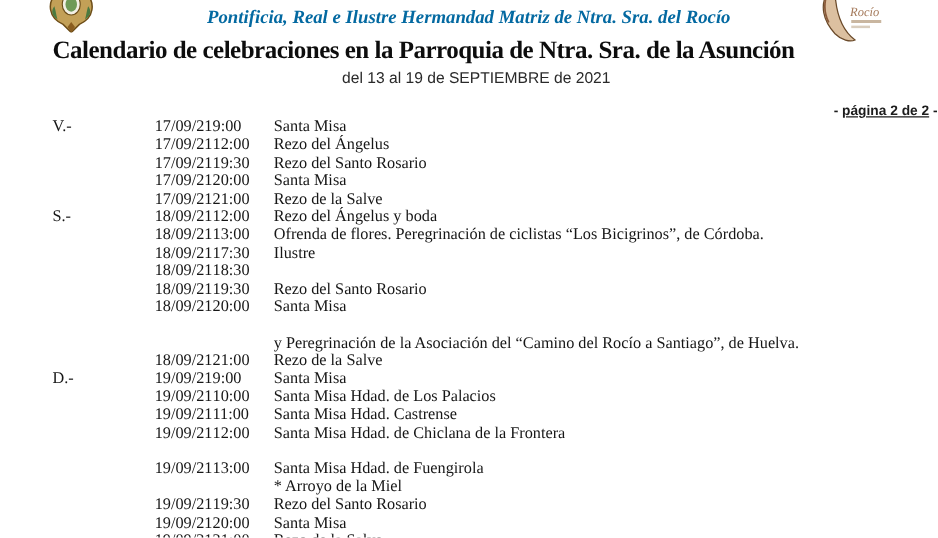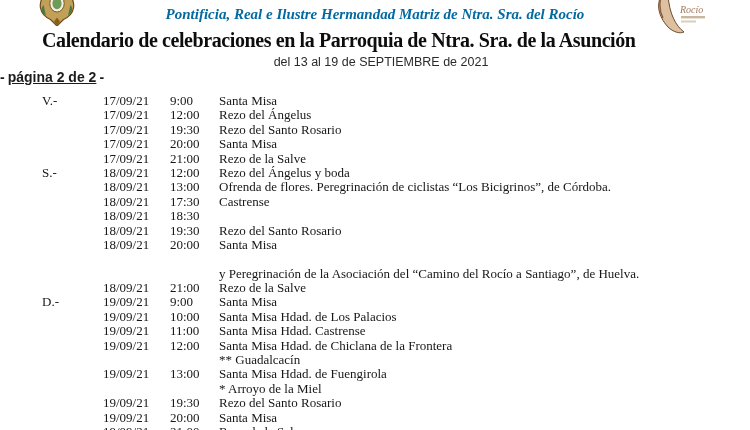--- a/index.html
+++ b/index.html
@@ -20,36 +20,36 @@
     font-size:20px; font-weight:bold; letter-spacing:-0.4px; color:#0d0d0d;
     white-space:nowrap;
     margin-left:42px;
   }
   .subtitle {
     position:absolute; top:55px; left:12px; right:0; text-align:center;
     font-family:"Liberation Sans", sans-serif; font-size:12.5px; color:#2a2a2a;
     white-space:nowrap;
   }
   .pageline {
-    position:absolute; top:69px; left:0; right:0; text-align:left;
-    font-family:"Liberation Sans", sans-serif; font-size:14px; font-weight:bold; color:#1c1c1c;
+    position:absolute; top:83px; left:0; right:0; text-align:right;
+    font-family:"Liberation Sans", sans-serif; font-size:11px; font-weight:bold; color:#1c1c1c;
   }
   .pageline .ul { text-decoration:underline; margin:0 3px; }
 
   .crest { position:absolute; left:36px; top:0; width:42px; height:26px; }
   .rocio { position:absolute; left:646px; top:0; width:72px; height:36px; }
 
   .rows { position:absolute; top:94px; left:0; right:0; }
   .row {
     display:grid; grid-template-columns:61px 67px 45px 1fr;
     padding-left:42px; height:14.4px; line-height:14.4px;
     font-size:13px; white-space:nowrap;
   }
   .day-cell  { text-align:left; }
-  .date-cell { text-align:left; }
+  .date-cell { text-align:right; }
   .time-cell { }
   .event-cell{ padding-left:4px; }
 </style>
 </head>
 <body>
 
 <div class="page">
 
   <svg class="crest" viewBox="0 0 42 26" aria-hidden="true">
     <path d="M21 -8 C9 -8 3 -1 4.5 8 C5.5 14 10 17.5 14.5 19.5 L21 26 L27.5 19.5 C32 17.5 36.5 14 37.5 8 C39 -1 33 -8 21 -8 Z" fill="#c3a057" stroke="#6d4d18" stroke-width="1.2"></path>
@@ -114,21 +114,21 @@
       <div class="row">
         <span class="day-cell"></span>
         <span class="date-cell">18/09/21</span>
         <span class="time-cell">13:00</span>
         <span class="event-cell">Ofrenda de flores. Peregrinación de ciclistas “Los Bicigrinos”, de Córdoba.</span>
       </div>
       <div class="row">
         <span class="day-cell"></span>
         <span class="date-cell">18/09/21</span>
         <span class="time-cell">17:30</span>
-        <span class="event-cell">Castrense</span>
+        <span class="event-cell">Ilustre</span>
       </div>
       <div class="row">
         <span class="day-cell"></span>
         <span class="date-cell">18/09/21</span>
         <span class="time-cell">18:30</span>
       </div>
       <div class="row">
         <span class="day-cell"></span>
         <span class="date-cell">18/09/21</span>
         <span class="time-cell">19:30</span>
@@ -178,21 +178,20 @@
       <div class="row">
         <span class="day-cell"></span>
         <span class="date-cell">19/09/21</span>
         <span class="time-cell">12:00</span>
         <span class="event-cell">Santa Misa Hdad. de Chiclana de la Frontera</span>
       </div>
       <div class="row">
         <span class="day-cell"></span>
         <span class="date-cell"></span>
         <span class="time-cell"></span>
-        <span class="event-cell">** Guadalcacín</span>
       </div>
       <div class="row">
         <span class="day-cell"></span>
         <span class="date-cell">19/09/21</span>
         <span class="time-cell">13:00</span>
         <span class="event-cell">Santa Misa Hdad. de Fuengirola</span>
       </div>
       <div class="row">
         <span class="day-cell"></span>
         <span class="date-cell"></span>

